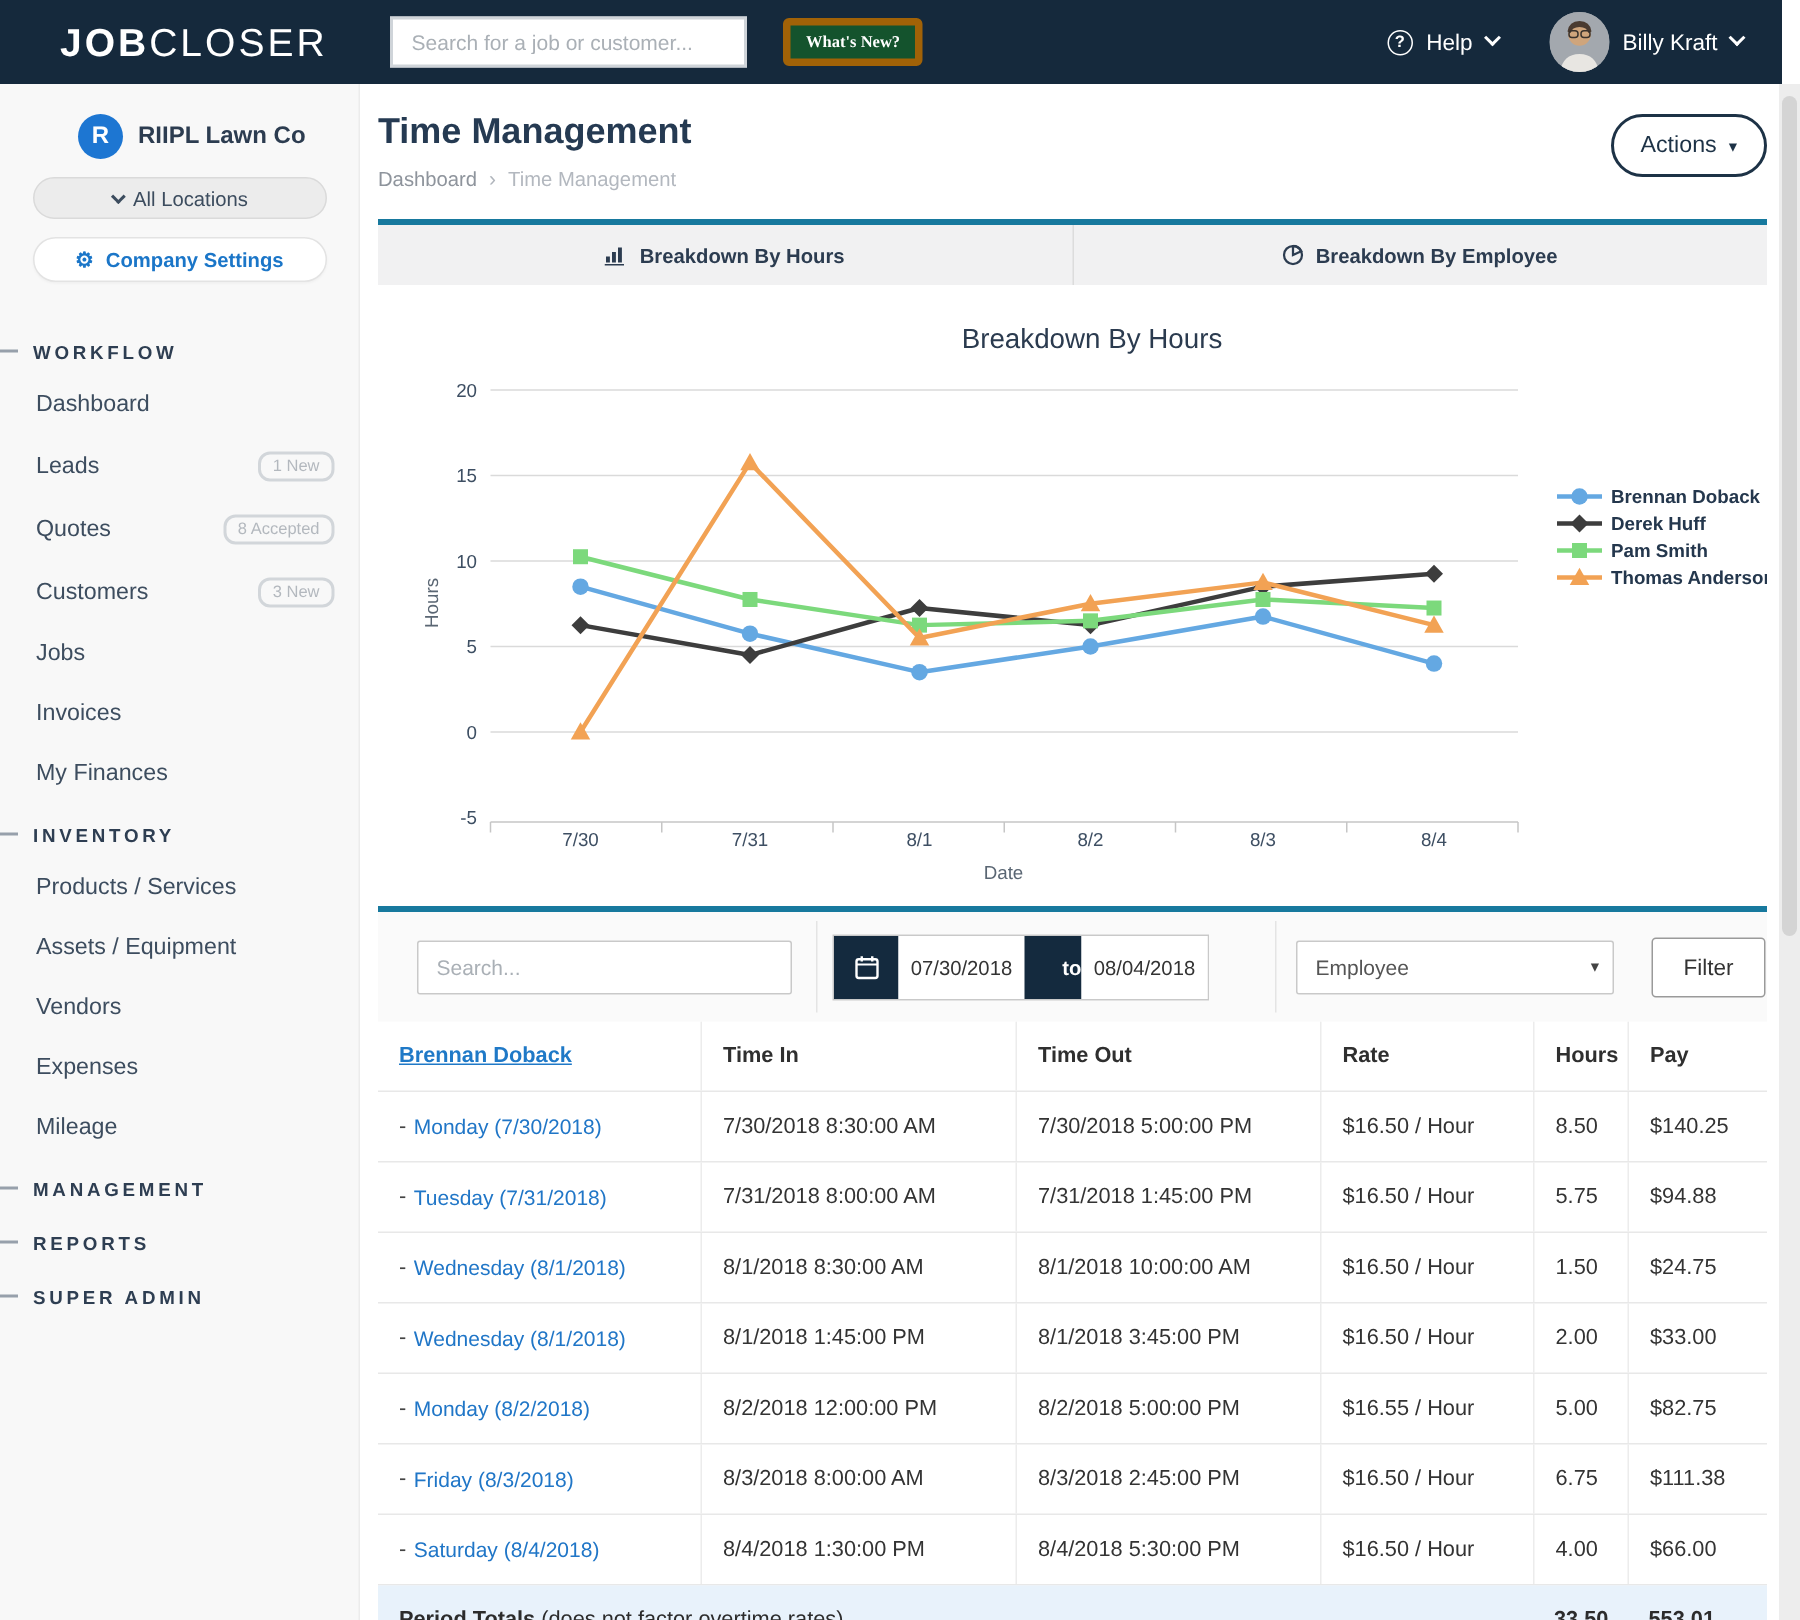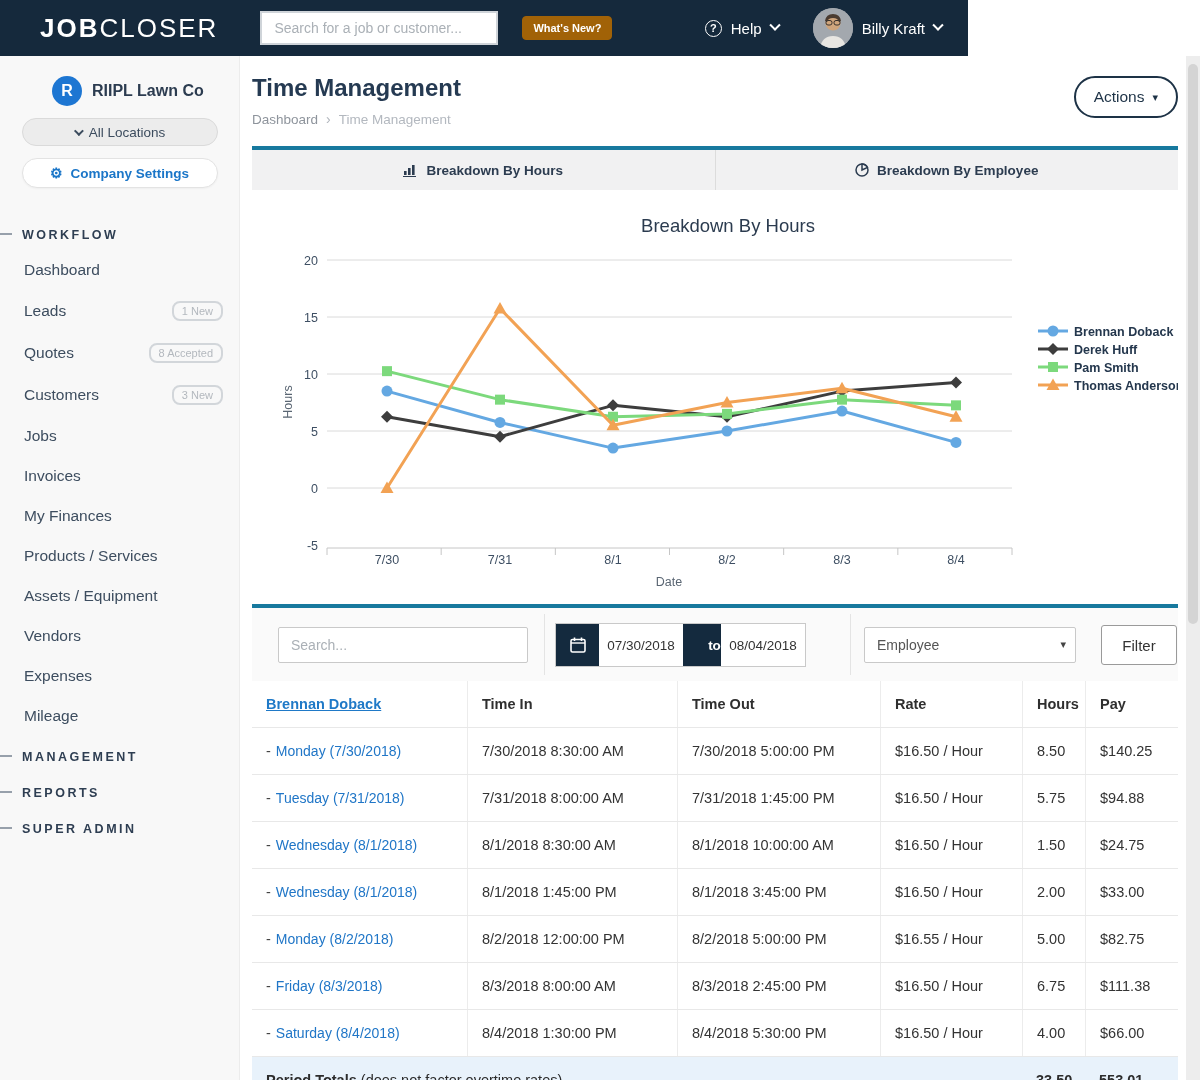--- a/index.html
+++ b/index.html
@@ -1,29 +1,29 @@
 <!DOCTYPE html>
 <html><head>
 <meta charset="utf-8">
 <style>
   * { margin:0; padding:0; box-sizing:border-box; }
   html,body { width:1200px; height:1080px; overflow:hidden; background:#fff;
     font-family:"Liberation Sans", sans-serif; }
 
   
-  .navbar { position:absolute; left:0; top:0; width:968px; height:56px;
+  .navbar { position:absolute; left:0; top:0; width:1188px; height:56px;
     background:#15293c; display:flex; align-items:center; padding-left:40px; z-index:30; }
   .logo { color:#fff; font-size:26px; letter-spacing:2px; margin-right:42px; cursor:pointer; }
   .logo .lb { font-weight:800; }
   .logo .ll { font-weight:300; }
   .nav-search { width:238px; height:34px; border:2px solid #cfd4d9; border-radius:0;
     padding:0 12px; font-size:14px; color:#333; background:#fff; outline:none; }
   .nav-search::placeholder { color:#aab0b6; }
-  .whats-new { margin-left:24px; background:#a16207; border:1px solid #a16207; color:#fff;
-    font-size:11px; font-weight:700; border-radius:4px; padding:5px 10px; cursor:pointer; }
+  .whats-new { margin-left:24px; background:#14532d; border:5px solid #a16207; color:#fff;
+    font-size:11px; font-weight:700; border-radius:4px; padding:5px 10px; cursor:pointer;font-family:Liberation Serif, serif; }
   .nav-right { margin-left:auto; display:flex; align-items:center; gap:34px; padding-right:26px; }
   .help, .user { display:flex; align-items:center; gap:9px; color:#fff; font-size:15px; cursor:pointer; }
   .help-circle { width:17px; height:17px; border:1.5px solid #fff; border-radius:50%;
     display:inline-flex; align-items:center; justify-content:center; font-size:11px; font-weight:700; }
   .chev { width:8px; height:8px; border-right:2px solid #fff; border-bottom:2px solid #fff;
     transform:rotate(45deg) translate(-2px,-2px); display:inline-block; }
   .avatar { width:40px; height:40px; border-radius:50%; overflow:hidden; display:inline-block; background:#9aa1a8; }
 
   
   .sidebar { position:absolute; left:0; top:56px; width:240px; height:1024px;
@@ -182,20 +182,21 @@
       </div>
       <div class="nav-item">
         <span>Jobs</span>
       </div>
       <div class="nav-item">
         <span>Invoices</span>
       </div>
       <div class="nav-item">
         <span>My Finances</span>
       </div>
+      <div class="nav-section"><span class="sec-dash"></span><span>INVENTORY</span></div>
       <div class="nav-item">
         <span>Products / Services</span>
       </div>
       <div class="nav-item">
         <span>Assets / Equipment</span>
       </div>
       <div class="nav-item">
         <span>Vendors</span>
       </div>
       <div class="nav-item">

